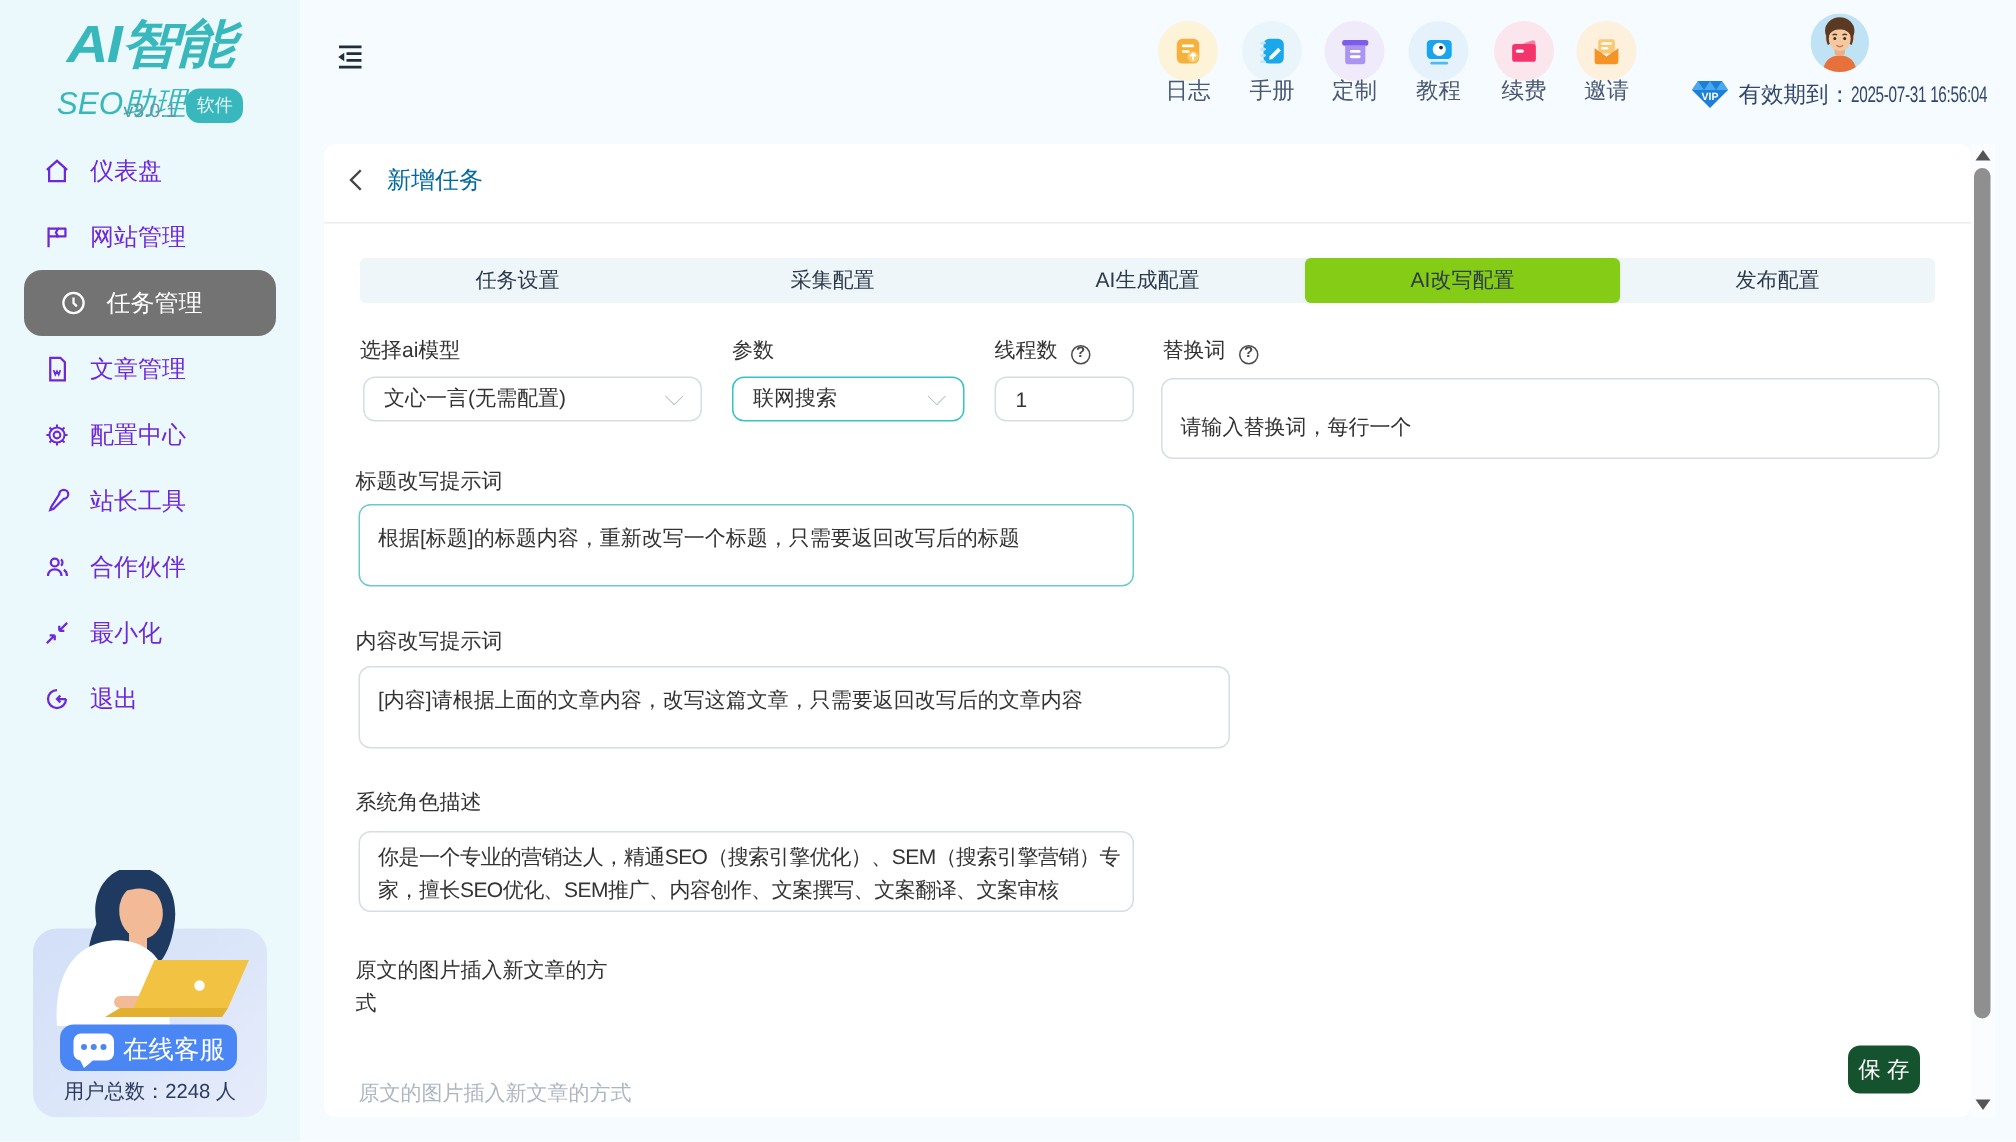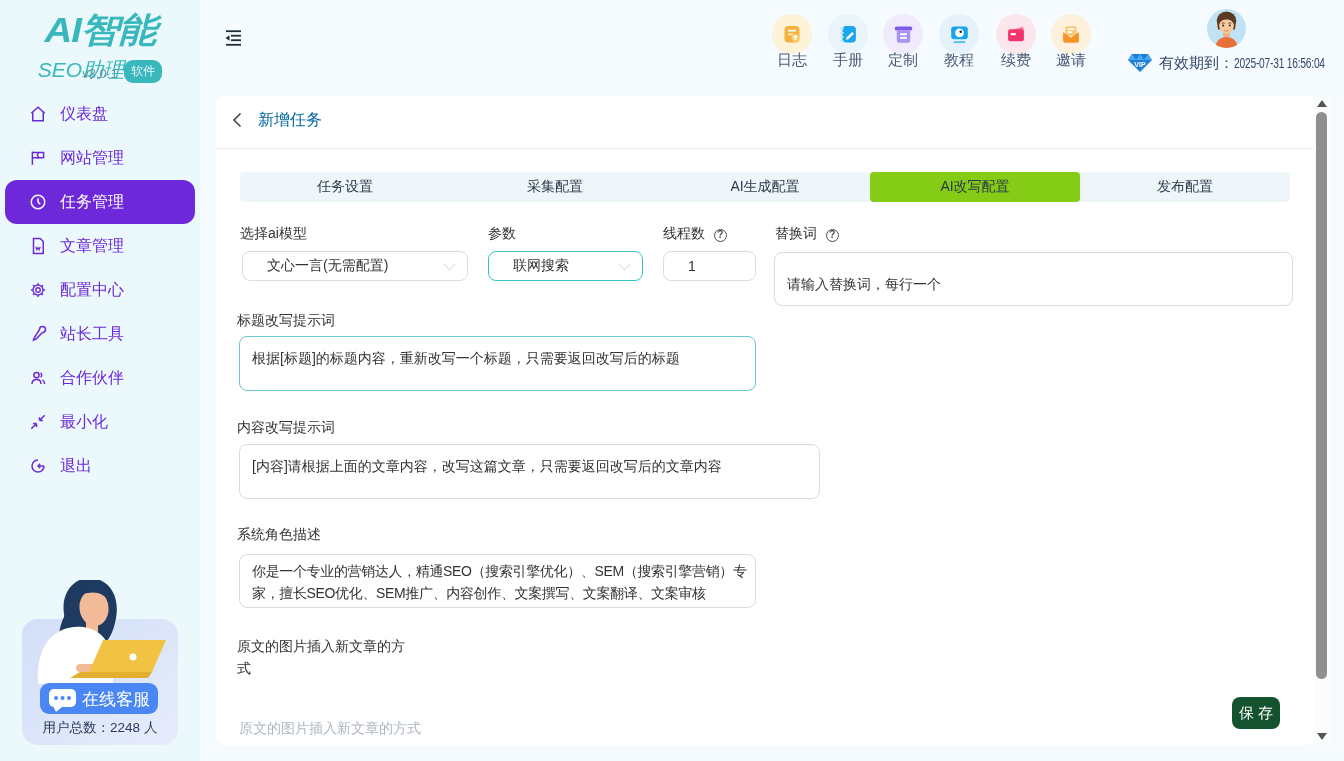--- a/index.html
+++ b/index.html
@@ -8,40 +8,40 @@
 
 #sidebar{position:absolute;left:0;top:0;width:200px;height:761px;background:#ecf9fc}
 .logo{position:absolute;left:0;top:12px;width:200px;text-align:center;color:#38b8bd}
 .logo .l1{font-size:35px;font-weight:bold;font-style:italic;letter-spacing:-1px;line-height:35px;transform:scaleX(1.1)}
 .logo .l2{font-size:21px;font-weight:normal;font-style:italic;line-height:21px;margin-top:12px}
 .logo .badge{display:inline-block;background:#38b8bd;color:#e9f7fb;font-size:12px;font-style:normal;border-radius:9px;padding:1px 7px;vertical-align:2px;letter-spacing:0}
 .ver{position:absolute;left:0;top:66px;width:200px;text-align:center;font-size:13px;color:#5f97a3}
 .menu{position:absolute;left:0;top:92px;width:200px}
 .mi{position:relative;height:44px;display:flex;align-items:center;padding-left:29px;color:#6d28d9;font-size:16px}
 .mi svg{width:18px;height:18px;margin-right:13px;flex:none}
-.mi.act{background:#6d28d9;color:#fff;border-radius:12px;margin:0 5px;padding-left:24px}
+.mi.act{background:#737373;color:#fff;border-radius:12px;margin:0 16px;padding-left:24px}
 
 #ill{position:absolute;left:22px;top:580px;width:156px;height:165px}
 
 .hicon{position:absolute;top:14px;width:56px;text-align:center}
 .hicon .cir{width:40px;height:40px;border-radius:50%;margin:0 auto;display:flex;align-items:center;justify-content:center}
 .hicon .lbl{font-size:15px;color:#4a5874;margin-top:-3px}
 #vipline{position:absolute;top:53px;left:1128px;display:flex;align-items:center;white-space:nowrap}
 #viptext{font-size:15px;color:#33466b;margin-left:7px}
 #vipdate{display:inline-block;transform:scaleX(0.68);transform-origin:0 50%;letter-spacing:-0.3px}
 
 #card{position:absolute;left:216px;top:96px;width:1098px;height:649px;background:#fff;border-radius:8px}
 #title{position:absolute;left:16px;top:14px;font-size:16px;color:#0369a1}
 #divider{position:absolute;left:0;top:52px;width:1098px;height:1px;background:#ececec}
 #tabs{position:absolute;left:24px;top:76px;width:1050px;height:30px;background:#eef6fa;border-radius:4px;display:flex}
 .tab{flex:1;display:flex;align-items:center;justify-content:center;font-size:14px;color:#2c3a4a}
 .tab.act{background:#84cc16;border-radius:4px;box-shadow:0 0 3px rgba(0,0,0,.06)}
 .flabel{position:absolute;font-size:14px;color:#333;white-space:nowrap}
 .qm{display:inline-block;width:13px;height:13px;border:1.3px solid #4a4a4a;border-radius:50%;font-size:10px;line-height:10.5px;text-align:center;color:#4a4a4a;vertical-align:0.5px;margin-left:5px;font-weight:bold}
-.ctl{position:absolute;border:1px solid #d8dce5;border-radius:8px;background:#fff;font-size:14px;color:#333;display:flex;align-items:center;padding-left:24px}
+.ctl{position:absolute;border:1px solid #d8dce5;border-radius:8px;background:#fff;font-size:14px;color:#333;display:flex;align-items:center;padding-left:13px}
 .chev{position:absolute;right:13px;top:50%;width:9px;height:9px;border-right:1.5px solid #bbc4cf;border-bottom:1.5px solid #bbc4cf;transform:translateY(-70%) rotate(45deg);border-radius:1px}
 .ph{color:#bfc6d2}
 .ta{position:absolute;border:1px solid #d8dce5;border-radius:8px;background:#fff;font-size:14px;color:#333;padding:10px 12px;line-height:22px}
 #save{position:absolute;left:1016px;top:601px;width:48px;height:32px;background:#14532d;border-radius:8px;color:#fff;font-size:15px;display:flex;align-items:center;justify-content:center}
 
 #sb-track{position:absolute;left:1314px;top:96px;width:16px;height:649px;background:#fafcfe}
 #sb-thumb{position:absolute;left:1316px;top:112px;width:11px;height:567px;background:#8f8f8f;border-radius:6px}
 .sb-ar{position:absolute;left:1317px;width:0;height:0;border-left:5px solid transparent;border-right:5px solid transparent}
 </style></head>
 <body>

